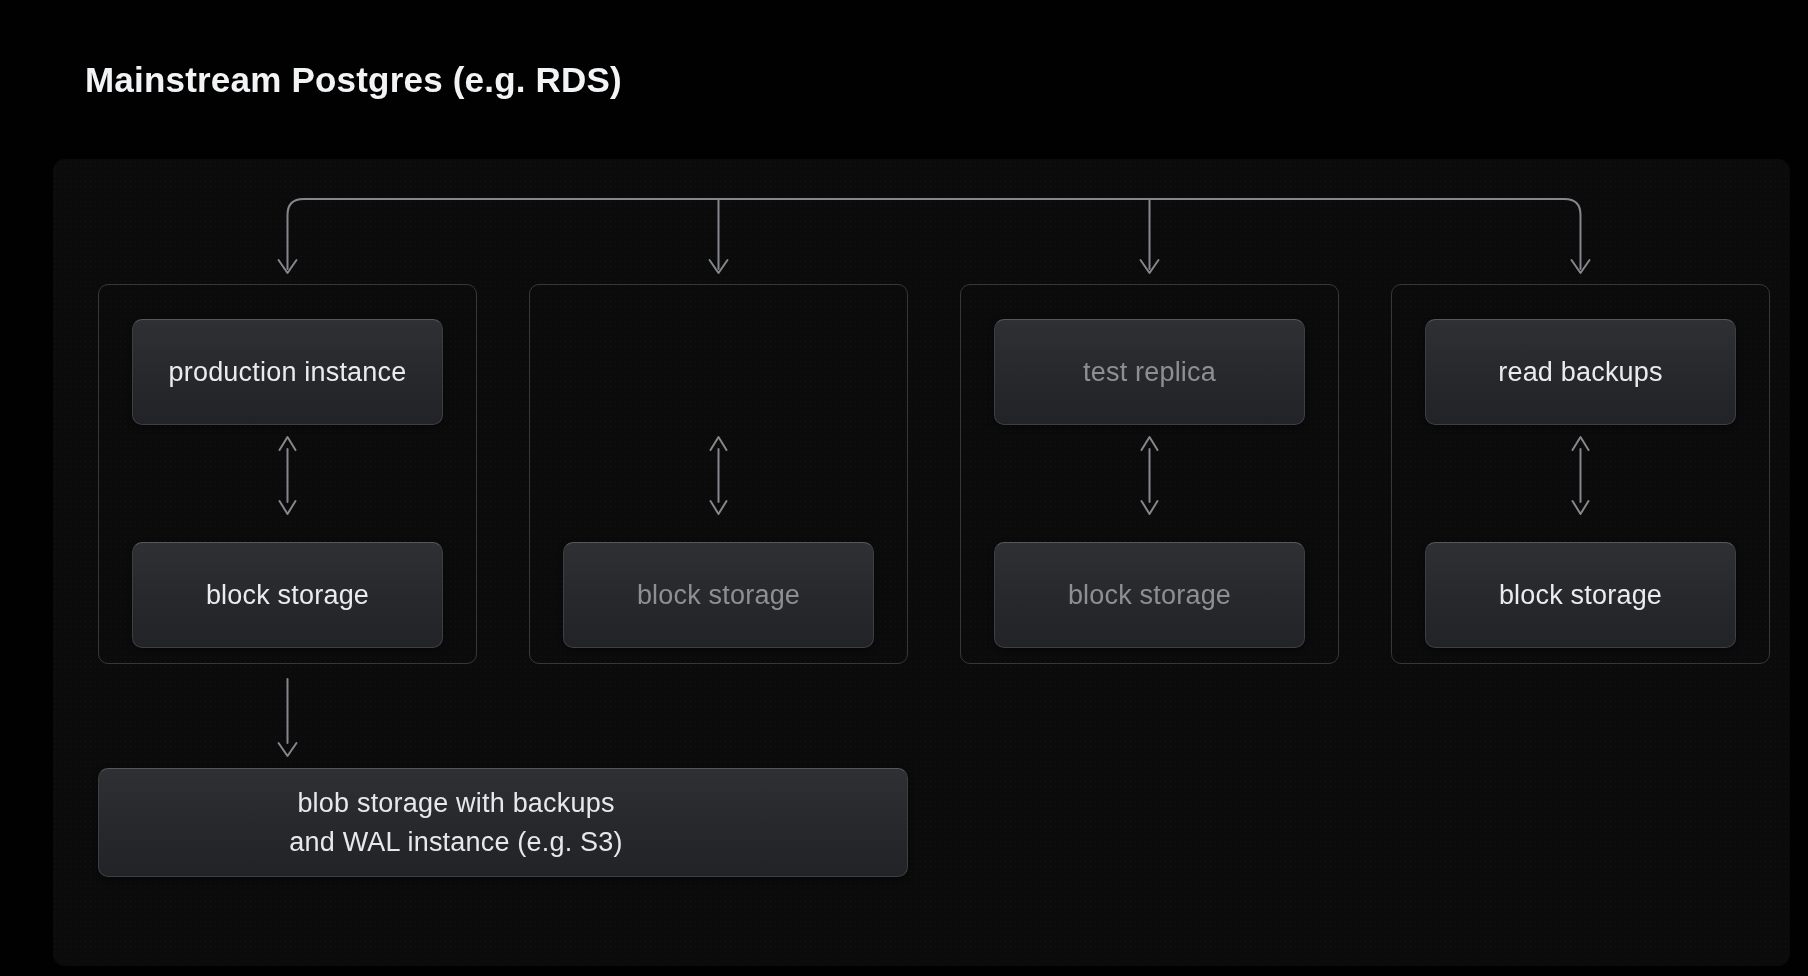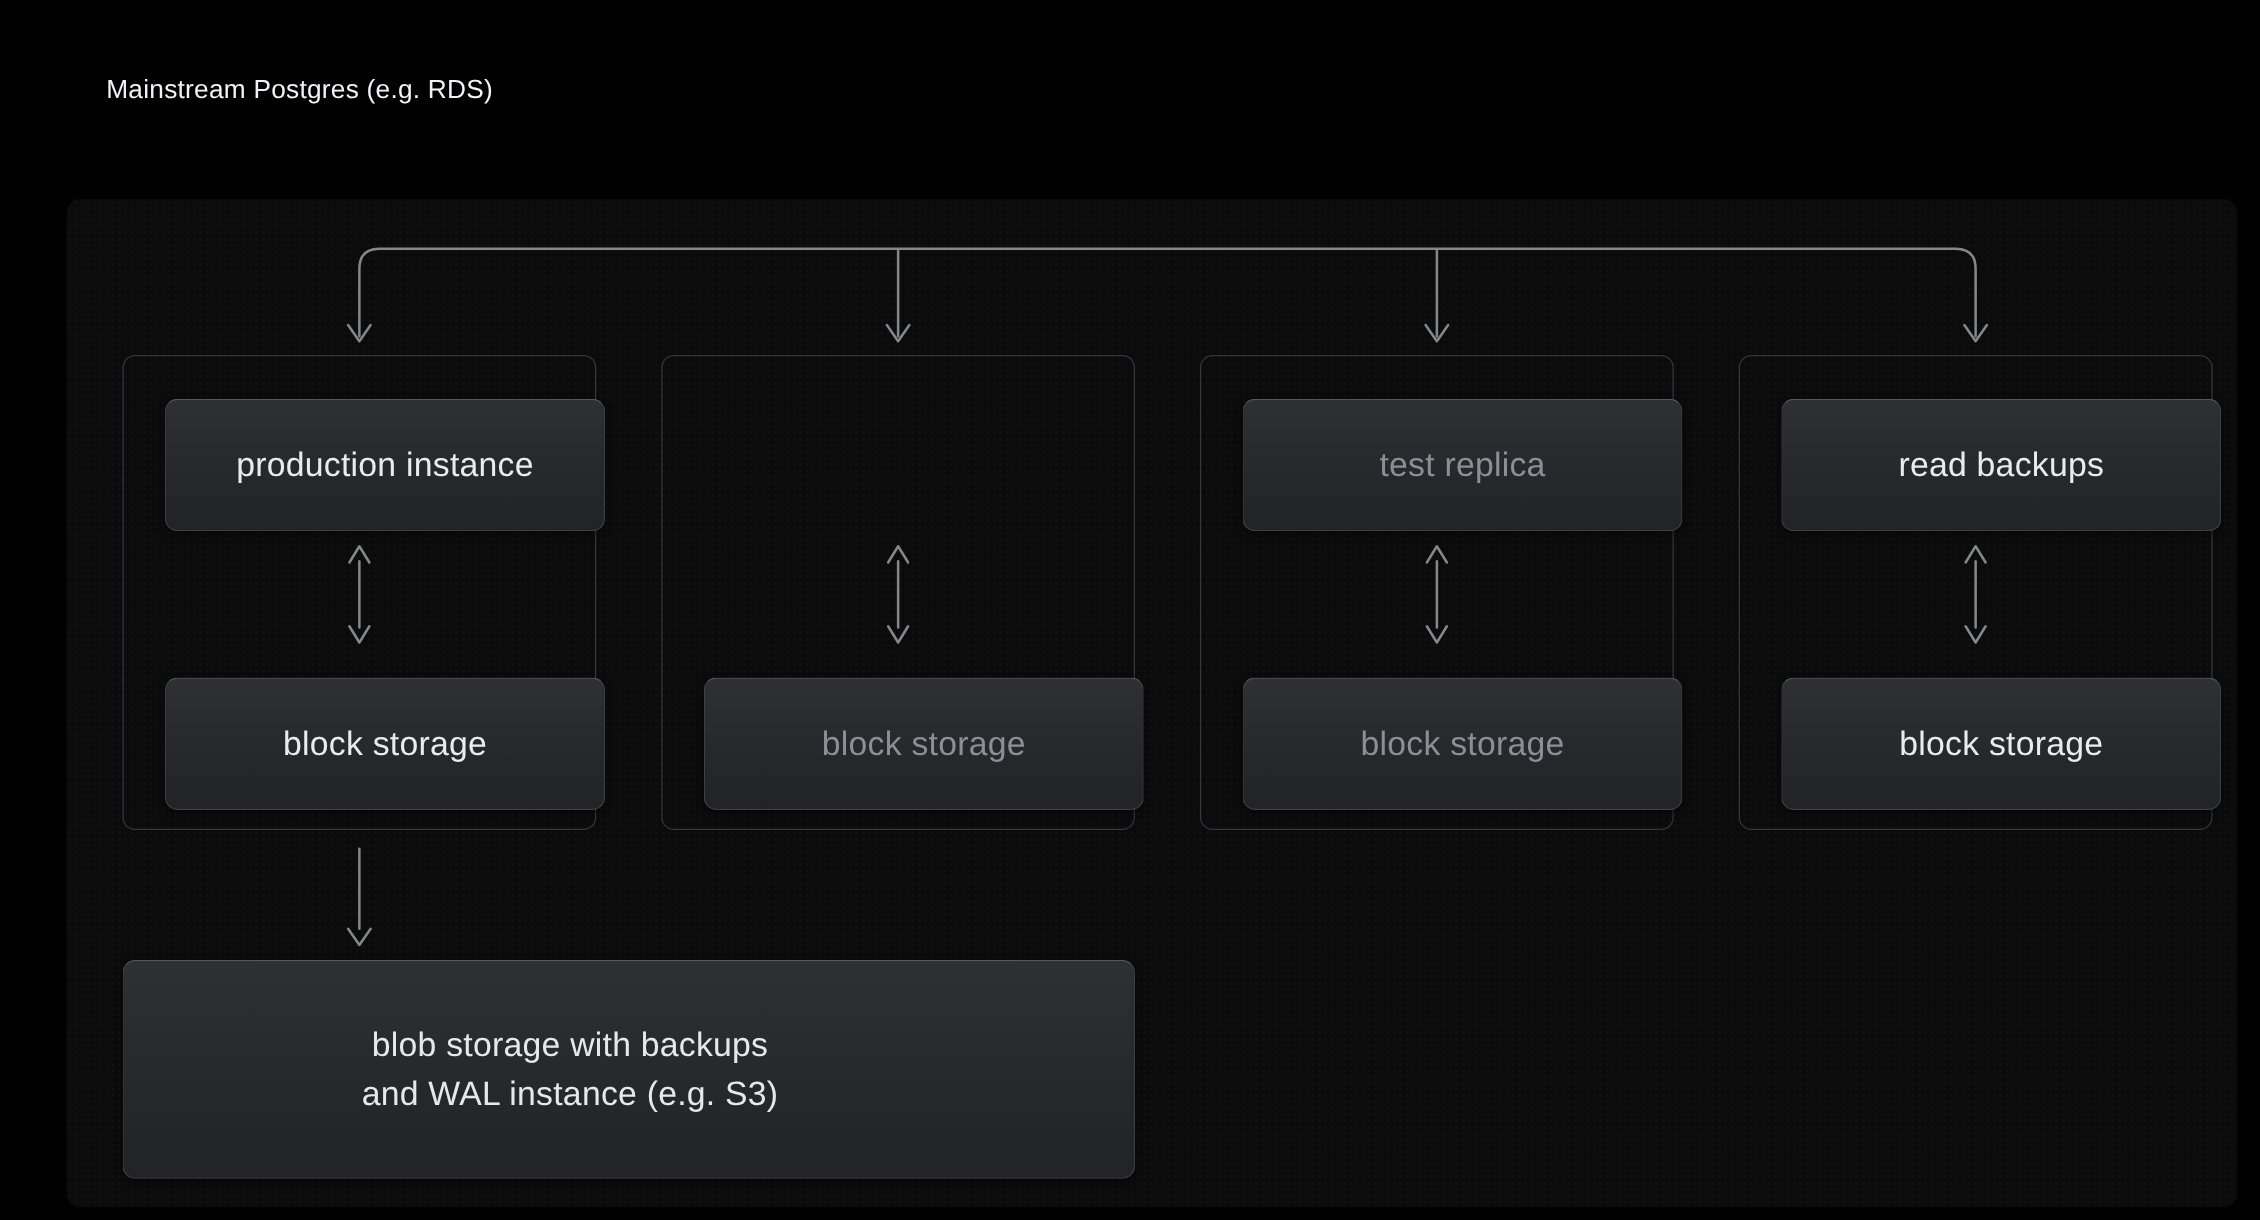--- a/index.html
+++ b/index.html
@@ -4,49 +4,49 @@
 <style>
   html,body{margin:0;padding:0;background:#000;}
   .stage{
     position:relative;width:1808px;height:976px;overflow:hidden;
     background:#010101;
     font-family:"Liberation Sans","DejaVu Sans",sans-serif;
     -webkit-font-smoothing:antialiased;
   }
   .page-title{
     position:absolute;left:85px;top:60px;
-    font-size:21px;font-weight:400;letter-spacing:.2px;color:#f2f3f5;
+    font-size:35px;font-weight:700;letter-spacing:.2px;color:#f2f3f5;
   }
   .panel{
     position:absolute;left:53px;top:159px;width:1737px;height:807px;
     background-color:#0b0b0c;border-radius:12px;
     background-image:radial-gradient(rgba(255,255,255,.03) .8px,transparent 1px);
     background-size:5px 5px;
   }
   .connectors{position:absolute;left:0;top:0;width:1737px;height:807px;pointer-events:none;}
   .group{
     position:absolute;top:125px;width:379px;height:380px;
     border:1px solid #35373c;border-radius:10px;box-sizing:border-box;
   }
   .g0{left:45px}.g1{left:476px}.g2{left:907px}.g3{left:1338px}
   .node{
-    position:absolute;left:33px;width:352px;height:106px;box-sizing:border-box;
+    position:absolute;left:33px;width:311px;height:106px;box-sizing:border-box;
     border-radius:10px;
     background:linear-gradient(180deg,#2f3034 0%,#28292d 48%,#222327 100%);
     border:1px solid #3d3f44;border-top-color:#55575c;
     box-shadow:0 2px 6px rgba(0,0,0,.45);
     display:flex;align-items:center;justify-content:center;
     font-size:27px;font-weight:400;letter-spacing:.2px;
   }
   .node.top{top:34px}
   .node.bottom{top:257px}
   .node.bright{color:#e9ebee}
   .node.dim{color:#8d8f94}
   .blob{
-    position:absolute;left:45px;top:609px;width:810px;height:175px;box-sizing:border-box;
+    position:absolute;left:45px;top:609px;width:810px;height:109px;box-sizing:border-box;
     border-radius:10px;
     background:linear-gradient(180deg,#2f3034 0%,#28292d 48%,#222327 100%);
     border:1px solid #3d3f44;border-top-color:#55575c;
     box-shadow:0 2px 6px rgba(0,0,0,.45);
     display:flex;flex-direction:column;align-items:center;justify-content:center;
     padding-right:94px;
     font-size:27px;line-height:39px;color:#e7e8ea;text-align:center;letter-spacing:.2px;
   }
 </style>
 </head>

